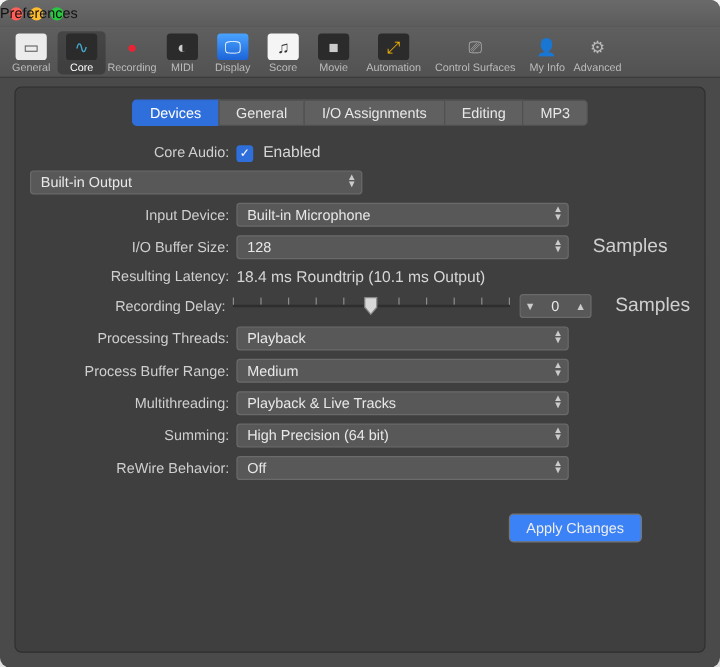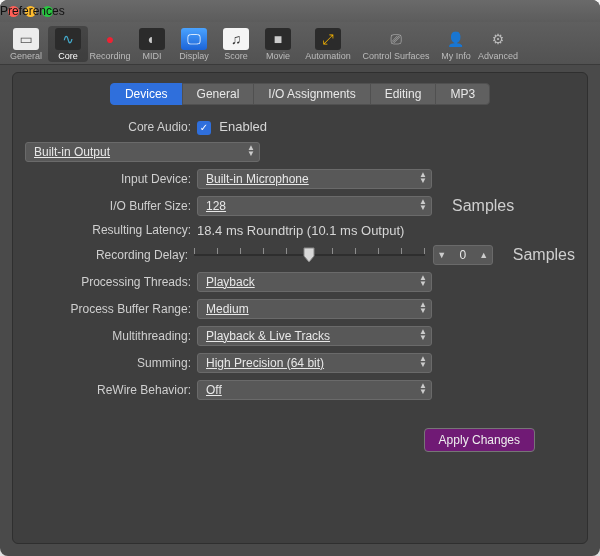--- a/index.html
+++ b/index.html
@@ -28,33 +28,33 @@
 .tab.active { background: #2f6fdc; border-color: #2f6fdc; color: #fff; }
 .rows { display: flex; flex-direction: column; gap: 7px; }
 .row { display: flex; align-items: center; }
 .label { width: 172px; text-align: right; color: #cfcfcf; font-size: 12px; padding-right: 6px; }
 .field { flex: 0 0 auto; }
 .suffix { color: #cfcfcf; margin-left: 20px; font-size: 16px; }
 .checkbox { width: 14px; height: 14px; background: #2f6fdc; border-radius: 3px; display: inline-flex; align-items: center; justify-content: center; color: #fff; font-size: 10px; vertical-align: middle; margin-right: 5px; }
 .static { color: #d6d6d6; font-size: 13px; }
 .select { position: relative; background: #585858; border: 1px solid #6a6a6a; border-radius: 3px; height: 20px; display: flex; align-items: center; padding: 0 18px 0 8px; color: #e8e8e8; font-size: 12px; }
 .select .chev { position: absolute; right: 4px; top: 2px; display: flex; flex-direction: column; line-height: 6px; font-size: 8px; color: #ccc; }
-.select.w235 { width: 235px; text-decoration: underline; }
+.select.w235 { width: 277px; }
 .slider-wrap { display: flex; align-items: center; width: 235px; }
 .track { position: relative; flex: 1; height: 20px; }
 .rail { position: absolute; left: 0; right: 0; top: 50%; height: 2px; background: #2e2e2e; transform: translateY(-50%); border-radius: 1px; }
 .ticks { position: absolute; left: 0; right: 0; top: 3px; display: flex; justify-content: space-between; }
 .tick { width: 1px; height: 6px; background: #8d8d8d; }
 .knob { position: absolute; top: 50%; left: 50%; width: 12px; height: 16px; transform: translate(-50%,-50%); }
 .knob svg { display: block; }
 .stepper { display: flex; align-items: center; background: #585858; border: 1px solid #6a6a6a; border-radius: 3px; height: 20px; margin-left: 8px; }
 .stepper .sb { width: 16px; text-align: center; color: #ccc; font-size: 9px; cursor: default; }
 .stepper .val { width: 26px; text-align: center; font-size: 12px; color: #e8e8e8; }
 .apply-row { display: flex; justify-content: flex-end; margin-top: 28px; padding-right: 40px; }
-.btn { background: #701a75; border: 1px solid #767676; border-radius: 4px; padding: 4px 14px; color: #eee; font-size: 12px; cursor: default; }
+.btn { background: #3b82f6; border: 1px solid #767676; border-radius: 4px; padding: 4px 14px; color: #eee; font-size: 12px; cursor: default; }
 </style>
 </head>
 <body>
 
 <div class="window">
   <div class="titlebar">
     <div class="traffic">
       <div class="dot red"></div>
       <div class="dot yellow"></div>
       <div class="dot green"></div>

